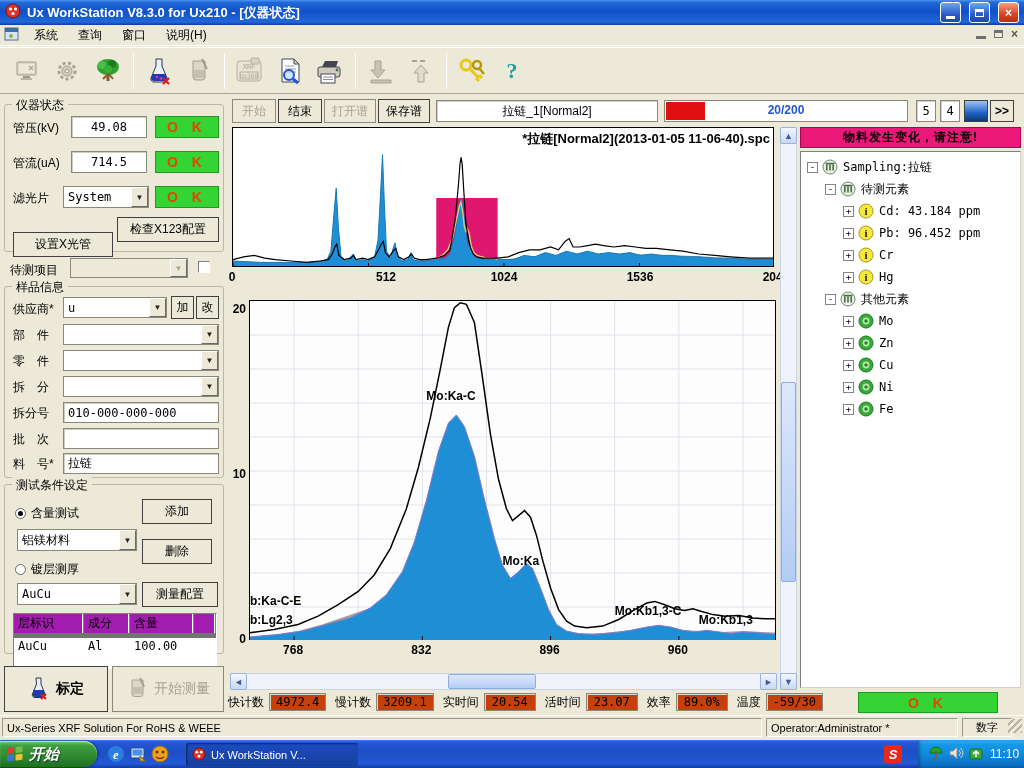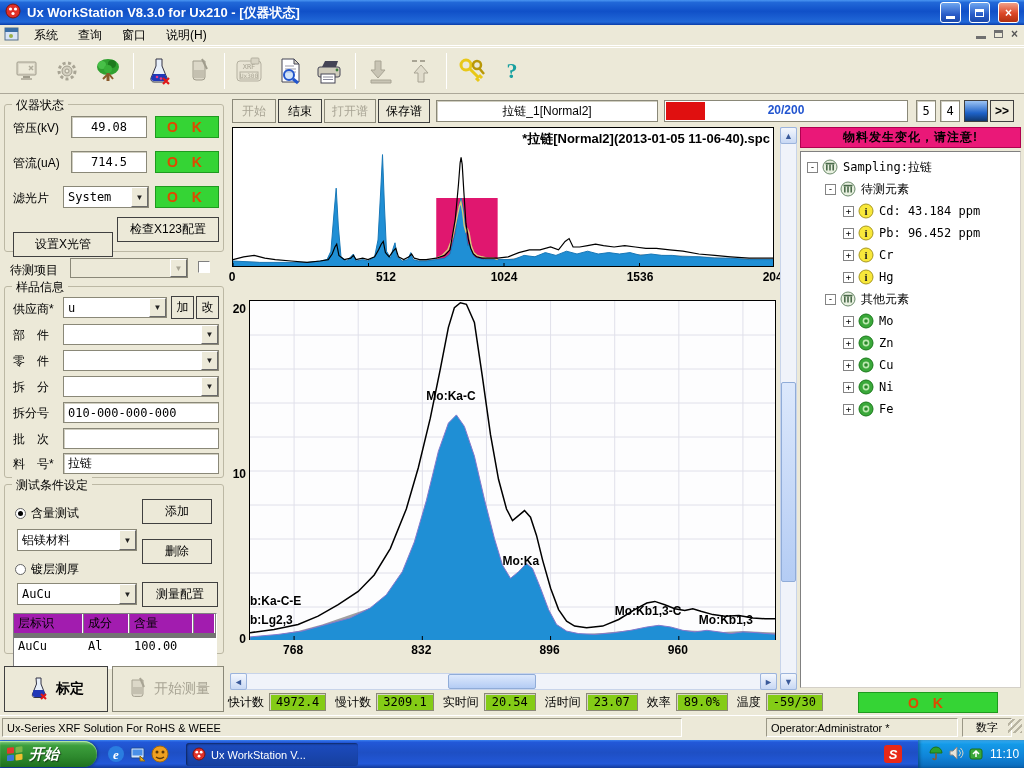--- a/index.html
+++ b/index.html
@@ -91,21 +91,21 @@
   .tree-row { height:22px; display:flex; align-items:center; gap:4px; }
   .expand { width:11px; height:11px; border:1px solid #848484; background:#fff; font-size:9px;
     line-height:9px; text-align:center; flex:none; font-family:"DejaVu Sans Mono",monospace; }
   .tree-ico { width:17px; height:17px; flex:none; display:flex; align-items:center; }
   .tree-lbl { font-family:"DejaVu Sans Mono",monospace; font-size:12px; white-space:pre; }
 
   
   .statusbar1 { position:absolute; left:228px; top:691px; width:796px; height:22px; display:flex;
     align-items:center; gap:9px; }
   .sfield { display:flex; align-items:center; gap:5px; }
-  .svalue { background:#84cc16; border:1px solid #8a8878; box-shadow:inset 1px 1px 0 #d8d6c8;
+  .svalue { background:#c2410c; border:1px solid #8a8878; box-shadow:inset 1px 1px 0 #d8d6c8;
     padding:1px 6px; min-width:52px; text-align:center; font-family:"DejaVu Sans Mono",monospace; }
   .statusbar2 { position:absolute; left:0; top:715px; width:1024px; height:25px; border-top:1px solid #fff; }
   .spanel { position:absolute; top:2px; height:19px; border:1px solid; border-color:#9a9786 #fff #fff #9a9786;
     display:flex; align-items:center; padding:0 4px; font-size:11px; white-space:nowrap; }
 
   
   .taskbar { position:absolute; left:0; top:740px; width:1024px; height:28px;
     background:linear-gradient(180deg,#3a80f0 0%,#2258d8 8%,#1e4fc4 45%,#2258d8 85%,#123a9a 100%); }
   .startbtn { position:absolute; left:0; top:1px; width:97px; height:26px; border-radius:0 13px 13px 0;
     background:linear-gradient(180deg,#7cc87c 0%,#3c9e3c 18%,#2e8a2e 60%,#1e701e 100%);
@@ -624,21 +624,21 @@
         <span class="svalue">89.0%</span>
       </span>
       <span class="sfield">
         <span>温度</span>
         <span class="svalue">-59/30</span>
       </span>
     </div>
   <div class="ok-badge abs" style="left:858px;top:692px;width:140px;height:21px">O K</div>
 
   <div class="statusbar2">
-    <div class="spanel" style="left:2px;width:680px">Ux-Series XRF Solution For RoHS &amp; WEEE</div>
+    <div class="spanel" style="left:2px;width:760px">Ux-Series XRF Solution For RoHS &amp; WEEE</div>
     <div class="spanel" style="left:766px;width:192px">Operator:Administrator *</div>
     <div class="spanel" style="left:962px;width:50px;justify-content:center">数字</div>
   </div>
   <div class="grip"></div>
 
   <div class="taskbar">
     <div class="startbtn">
       <span><svg width="18" height="16">
             <g transform="skewY(-6)">
               <rect x="1" y="3" width="7" height="6" rx="1" fill="#e23a2e"></rect>

